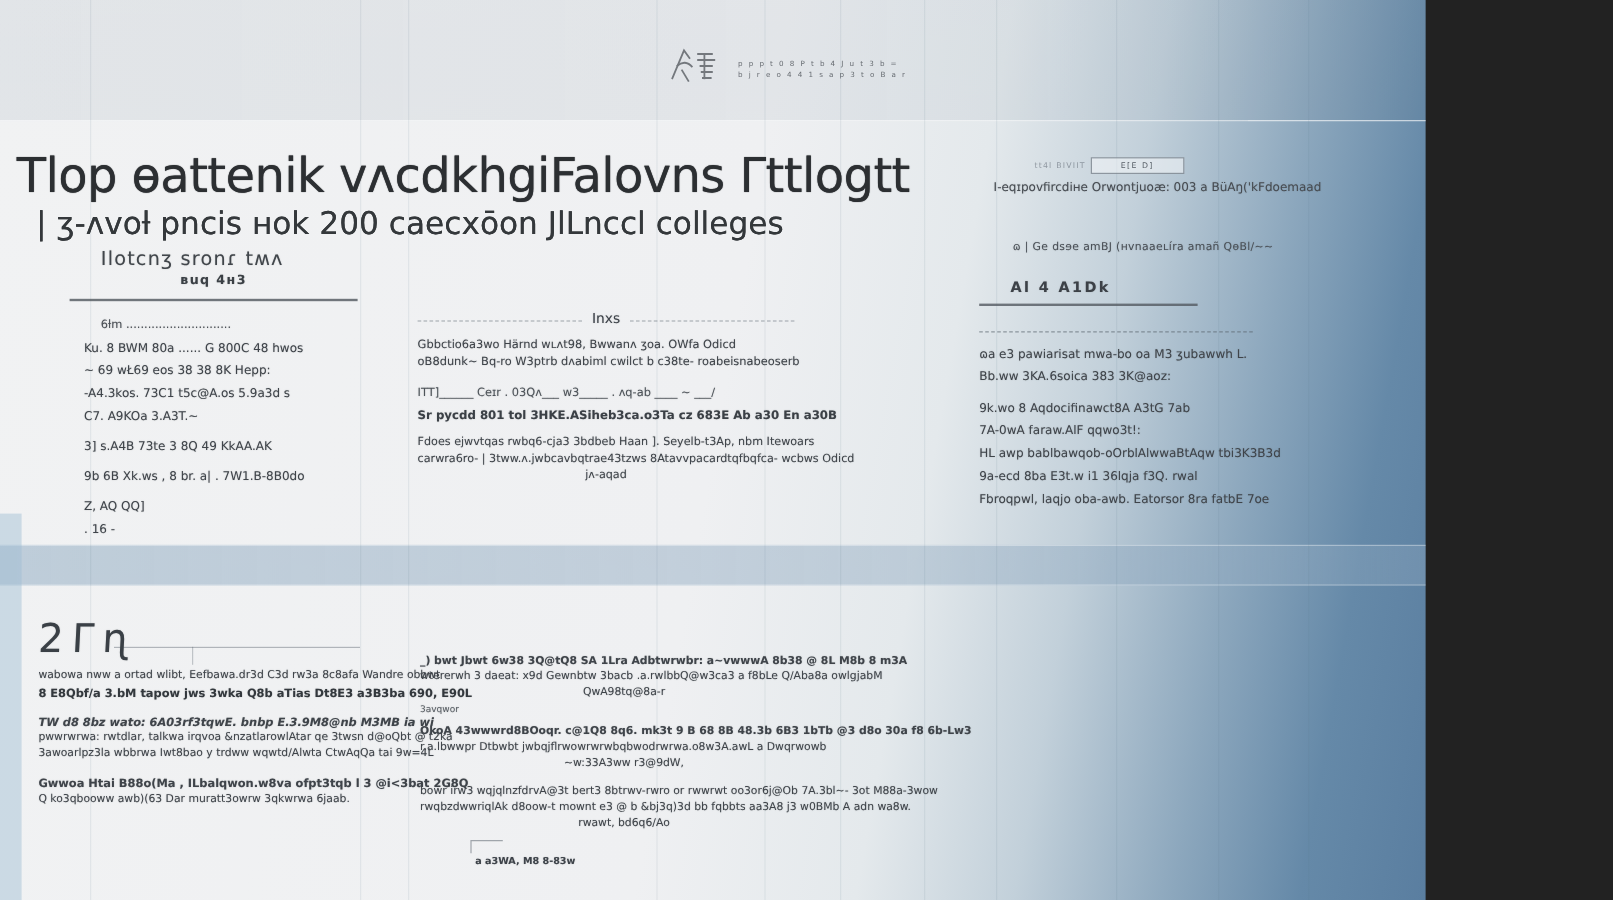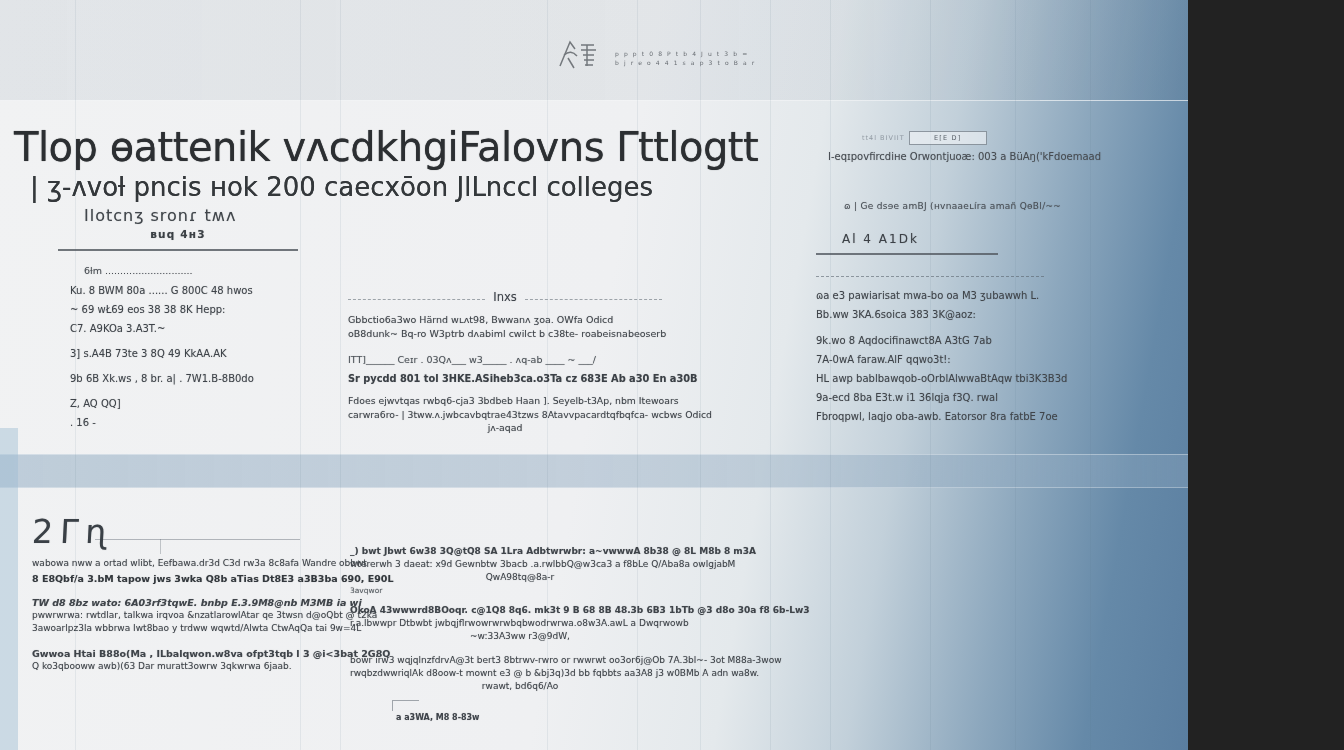--- a/index.html
+++ b/index.html
@@ -45,29 +45,29 @@
   .col-left { left:58px; top:228px; width:240px; }
   .kicker { font-size:10.5px; font-weight:bold; letter-spacing:1.2px; color:#3b4045; text-align:center; }
   .rule { height:2px; background:rgba(80,86,92,.8); margin-top:9px; }
   .dotted { margin-top:14px; padding-left:26px; font-size:9.5px; color:#4a4f55; white-space:nowrap; }
   .cl-lines { margin-top:5px; padding-left:12px; font-size:10px; line-height:19px; white-space:nowrap; }
   .cl-lines .sp { margin-top:6px; }
 
   .col-mid { left:348px; top:258px; width:314px; }
   .label-row { display:flex; align-items:flex-end; }
   .label-row .fill { flex:1; border-bottom:1px dashed rgba(90,100,110,.55); margin-bottom:4px; }
-  .label-row .lbl { font-size:11.5px; padding:0 8px; color:#3e434a;margin-top:32px; }
+  .label-row .lbl { font-size:11.5px; padding:0 8px; color:#3e434a; }
   .cm-p1 { margin-top:9px; font-size:9.5px; line-height:14px; white-space:nowrap; }
   .cm-rule-line { margin-top:13px; font-size:9.5px; color:#4e545a; white-space:nowrap; }
   .cm-lead { margin-top:8px; font-size:9.8px; font-weight:600; color:#3b4046; white-space:nowrap; }
   .cm-p2 { margin-top:10px; font-size:9.3px; line-height:13.5px; white-space:nowrap; }
   .center { text-align:center; }
 
   .col-right { left:816px; top:232px; width:300px; }
-  .cr-kicker { margin-left:26px; font-size:12px; font-weight:normal; letter-spacing:2px; color:#3c4147; }
+  .cr-kicker { margin-left:26px; font-size:12px; font-weight:bold; letter-spacing:2px; color:#3c4147; }
   .cr-rule { width:182px; height:1.5px; background:rgba(82,89,96,.8); margin-top:7px; }
   .cr-dashed { width:228px; border-top:1px dashed rgba(90,100,110,.6); margin-top:21px; }
   .cr-lines { margin-top:9px; font-size:10px; line-height:19px; white-space:nowrap; }
   .cr-lines .sp { margin-top:7px; }
 
   .bottom-left { left:32px; top:512px; width:340px; }
   .big-number { font-size:33px; letter-spacing:7px; color:#3a4046; transform:skewX(-3deg); }
   .bl-p1 { margin-top:6px; font-size:9px; line-height:13px; white-space:nowrap; }
   .bl-p1 .b2 { font-size:9.5px; font-weight:700; color:#33383d; margin-top:2px; }
   .bl-p2 { margin-top:11px; font-size:9px; line-height:13px; white-space:nowrap; }
@@ -141,20 +141,21 @@
   <div class="abs meta-line fuzzy">I-eqɪpovfircdiʜe Orwontjuoæ: 003 a BüAŋ('kFdoemaad</div>
   <div class="abs note-line fuzzy">ɷ   | Ge dsɘe amBJ (ʜvnaaeʟíra amañ QɵBl/~~</div>
 
   <div class="abs col-left">
     <div class="kicker fuzzy">ʙuq 4ʜ3</div>
     <div class="rule"></div>
     <div class="dotted fuzzy">6ƚm .............................</div>
     <div class="cl-lines fuzzy">
       <div>Ku. 8 BWM 80a ......   G 800C 48 hwos</div>
       <div>~ 69 wŁ69 eos  38 38 8K Hepp:</div>
+      <div>-A4.3kos. 73C1 t5c@A.os 5.9a3d s</div>
       <div>C7. A9KOa 3.A3T.~</div>
       <div class="sp">3] s.A4B 73te 3 8Q 49 KkAA.AK</div>
       <div class="sp">9b 6B Xk.ws , 8 br. a| . 7W1.B-8B0do</div>
       <div class="sp">Z, AQ QQ]</div>
       <div>. 16 -</div>
     </div>
   </div>
 
   <div class="abs col-mid">
     <div class="label-row">

